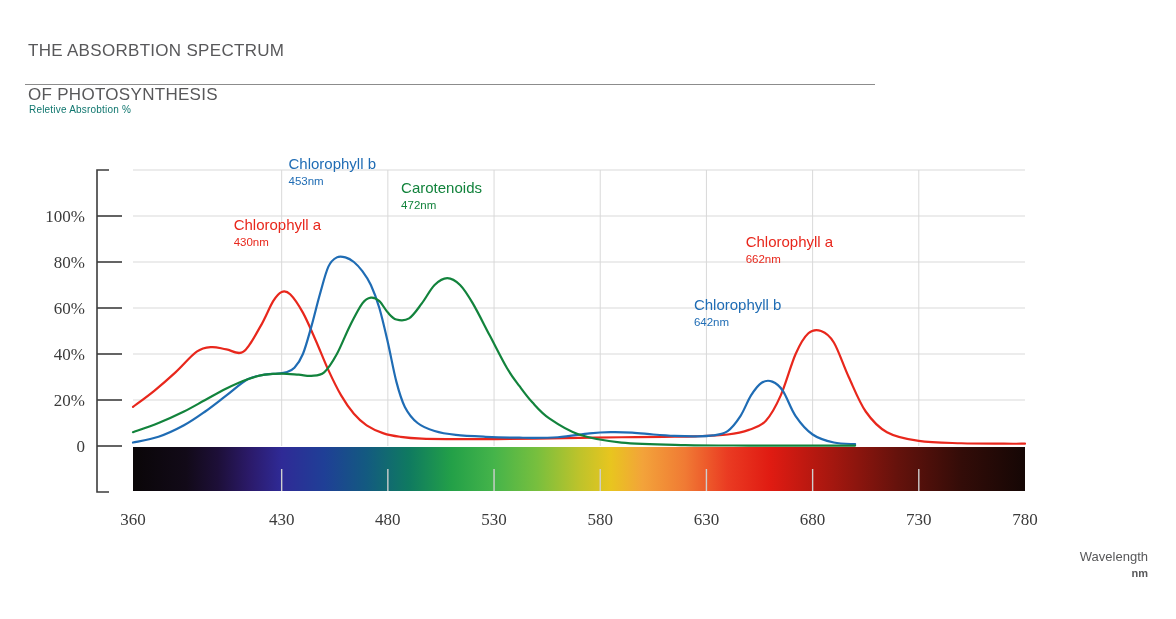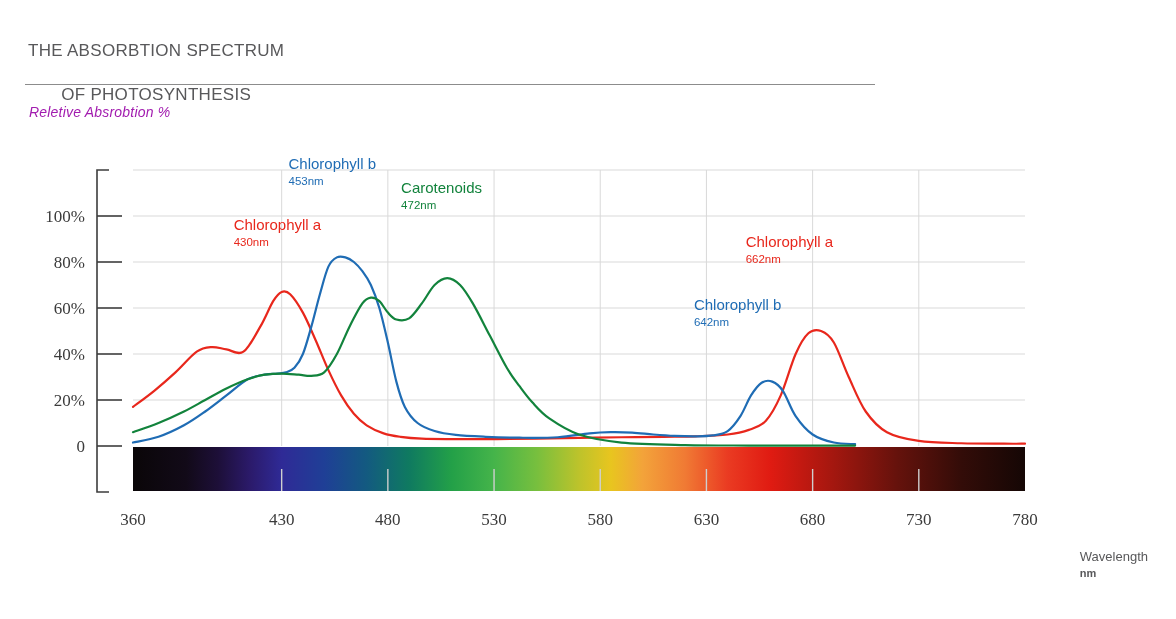--- a/index.html
+++ b/index.html
@@ -20,54 +20,53 @@
   .title {
     position: absolute;
     left: 28px;
     top: 18px;
     font-size: 17px;
     line-height: 22px;
     letter-spacing: 0.3px;
     color: #58585a;
     white-space: pre-line;
   }
-  .title-line2 { display: block; text-align: center; }
+  .title-line2 { display: block; }
 
   .divider {
     position: absolute;
     left: 25px;
     top: 84px;
     width: 850px;
     height: 1px;
     background: #8c8c8c;
   }
 
   .ylabel {
     position: absolute;
     left: 29px;
     top: 104px;
-    font-size: 14px;
-    color: #a21caf;
+    font-size: 10px;
+    color: #0f766e;
     letter-spacing: 0.2px;
-    font-style: italic;
   }
 
   .chart-wrap {
     position: absolute;
     left: 0;
     top: 0;
     width: 1176px;
     height: 619px;
   }
 
   .footer-axis {
     position: absolute;
     right: 28px;
     top: 548px;
-    text-align: left;
+    text-align: right;
     font-size: 13px;
     color: #58585a;
     line-height: 17px;
   }
   .footer-axis .unit { font-weight: bold; font-size: 11px; display:block; }
 
   svg { display: block; }
   .gridline { stroke: #d9d9d9; stroke-width: 1; }
   .axis-spine { stroke: #3d3d3d; stroke-width: 1.6; fill: none; }
   .axis-tick { stroke: #3d3d3d; stroke-width: 1.6; }

